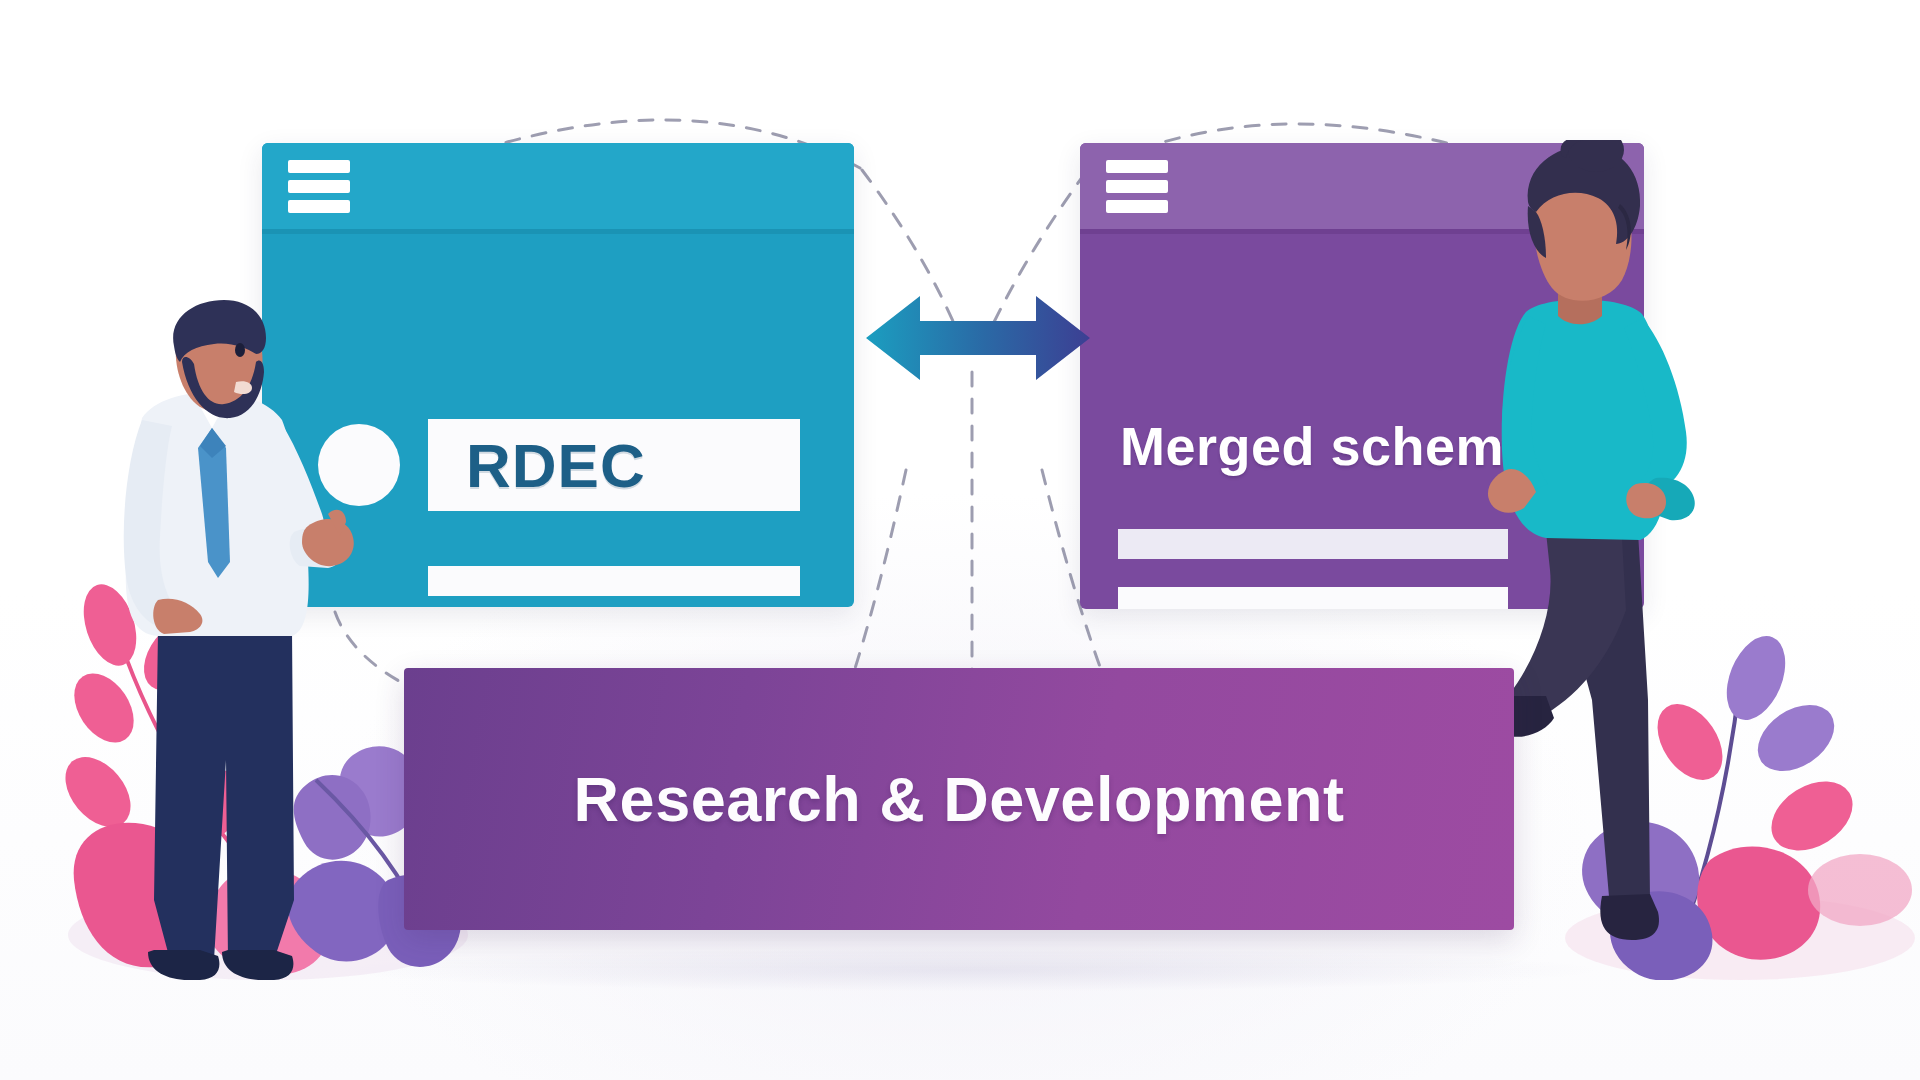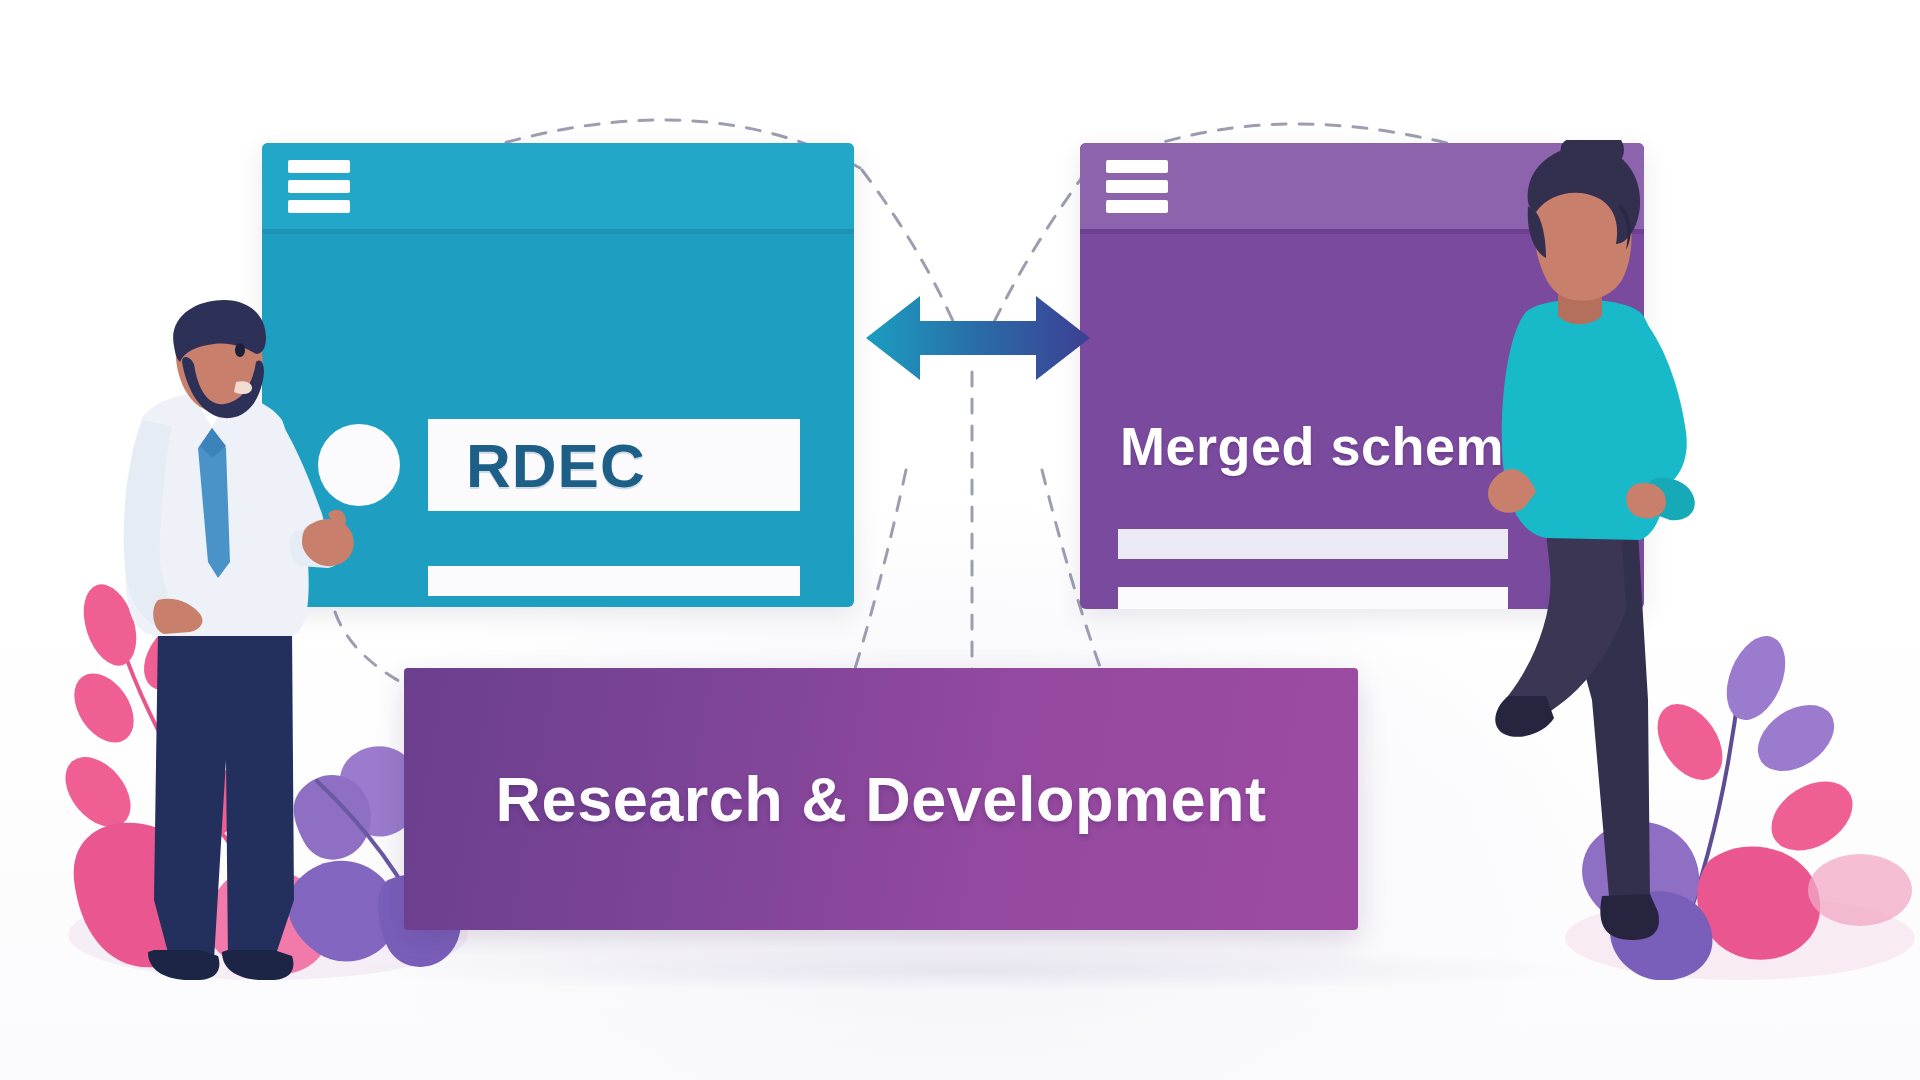--- a/index.html
+++ b/index.html
@@ -55,21 +55,21 @@
   #card-merged .mtitle{position:absolute;left:40px;top:272px;font-size:54px;font-weight:700;
         color:#ffffff;letter-spacing:.5px;white-space:nowrap;
         text-shadow:0 2px 3px rgba(60,25,90,.30);}
   #card-merged .b1{left:38px;top:386px;width:390px;background:#eceaf4;}
   #card-merged .b2{left:38px;top:444px;width:390px;}
 
   
   #arrow{position:absolute;left:866px;top:290px;width:224px;height:96px;}
 
   
-  #banner{position:absolute;left:404px;top:668px;width:954px;height:262px;
+  #banner{position:absolute;left:404px;top:668px;width:1110px;height:262px;
      background:linear-gradient(100deg,#6b3f8e 0%,#7c4497 30%,#93499f 62%,#9d4ba2 100%);
      border-radius:4px;box-shadow:0 10px 30px rgba(60,30,90,.16);
      display:flex;flex-direction:column;align-items:center;justify-content:center;gap:6px;}
   .banner-line{font-size:63px;font-weight:700;color:#fdfcfe;letter-spacing:.5px;
      line-height:1.08;text-shadow:0 3px 5px rgba(50,20,80,.25);white-space:nowrap;}
 
   
   .person{position:absolute;}
   #man{left:96px;top:300px;width:260px;height:680px;}
   #woman{left:1450px;top:140px;width:310px;height:840px;}

